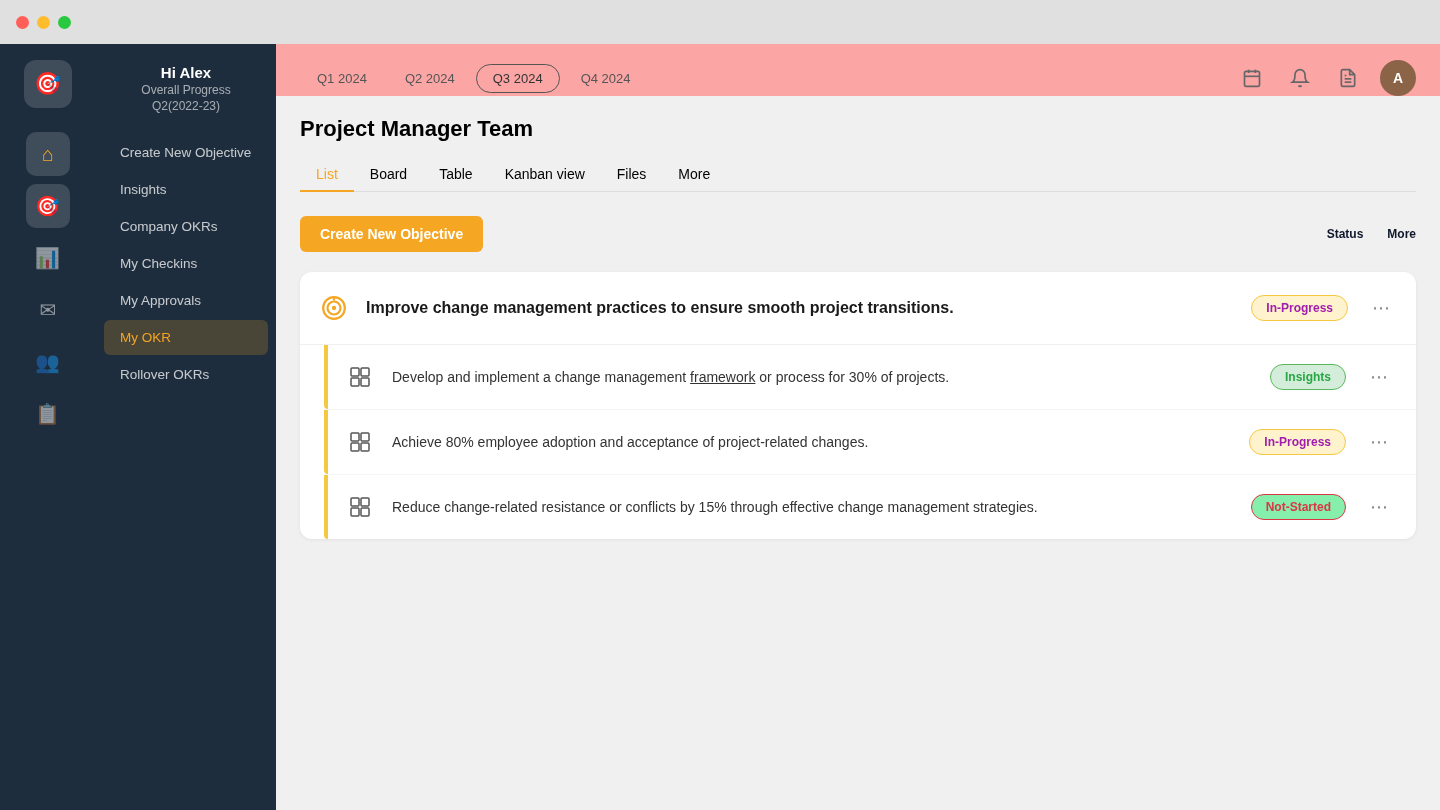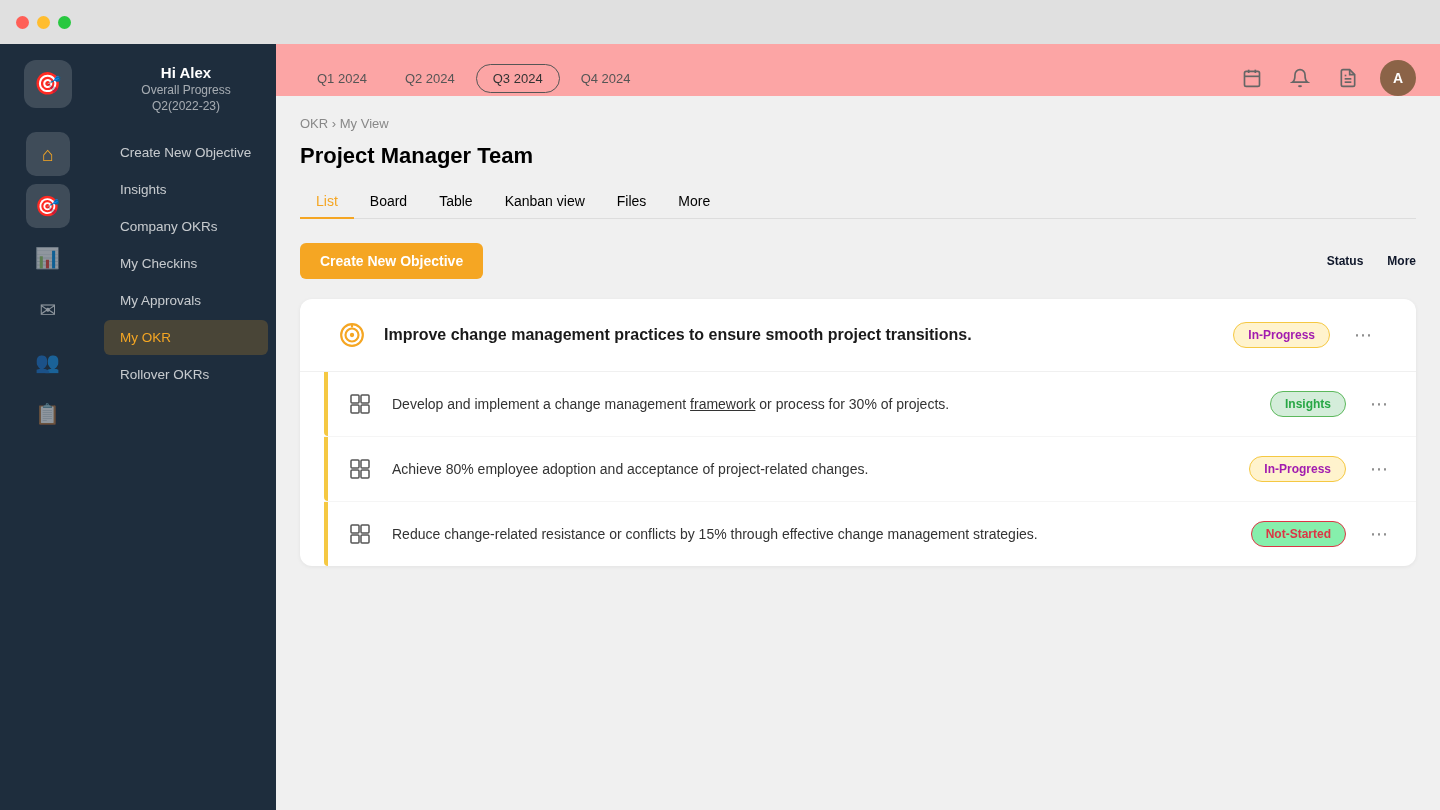--- a/index.html
+++ b/index.html
@@ -236,21 +236,21 @@
     
     .objective-card {
       background: white;
       border-radius: 12px;
       margin-bottom: 12px;
       box-shadow: 0 1px 4px rgba(0,0,0,0.06);
     }
     .objective-header {
       display: flex;
       align-items: center;
-      padding: 20px 36px;
+      padding: 20px 18px;
       gap: 16px;
     }
     .objective-icon {
       width: 32px; height: 32px;
       display: flex; align-items: center; justify-content: center;
       color: #f5a623;
       font-size: 18px;
       flex-shrink: 0;
     }
     .objective-text {
@@ -400,25 +400,20 @@
               <line x1="16" y1="17" x2="8" y2="17"></line>
               <polyline points="10 9 9 9 8 9"></polyline>
           </svg>
         </div>
         <div class="avatar-circle">A</div>
       </div>
     </div>
 
     <div class="content">
 
-      <div class="breadcrumb">
-        <span>OKR</span>
-        <span> › </span>
-        <span>My View</span>
-      </div>
 
       <div class="page-title">Project Manager Team</div>
 
       <div class="view-tabs">
         <div class="view-tab active">List</div>
         <div class="view-tab">Board</div>
         <div class="view-tab">Table</div>
         <div class="view-tab">Kanban view</div>
         <div class="view-tab">Files</div>
         <div class="view-tab">More</div>

